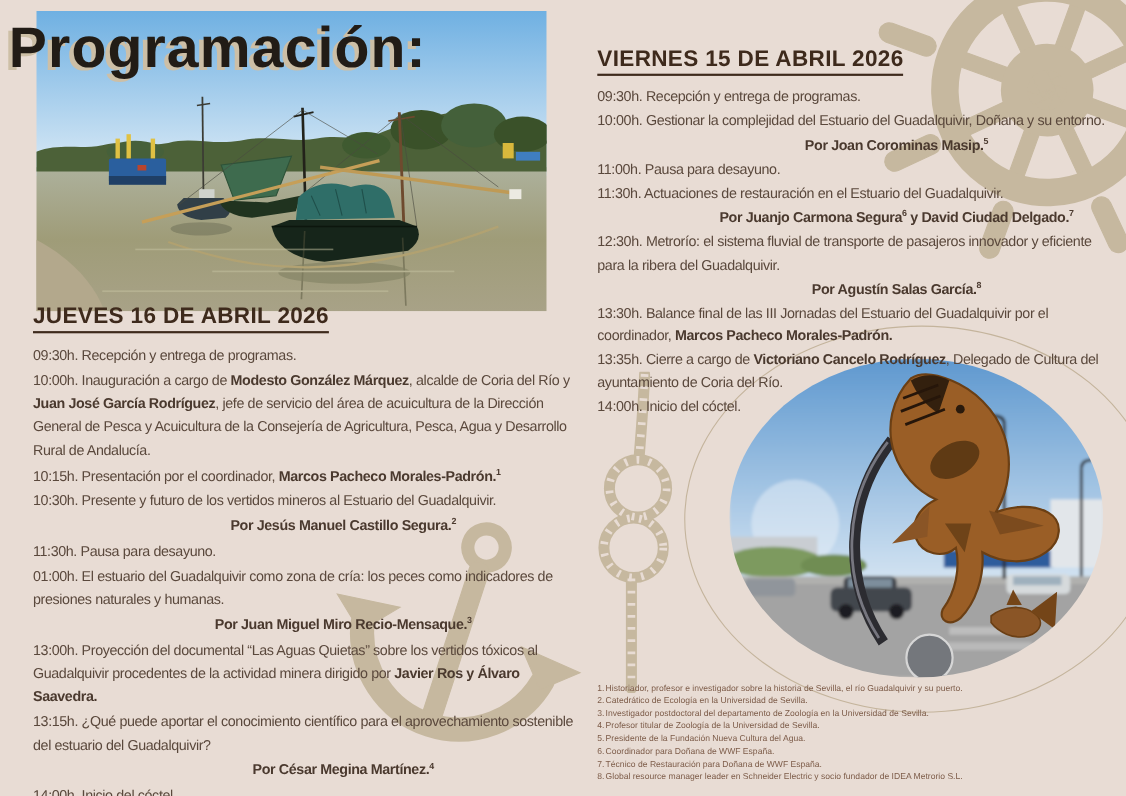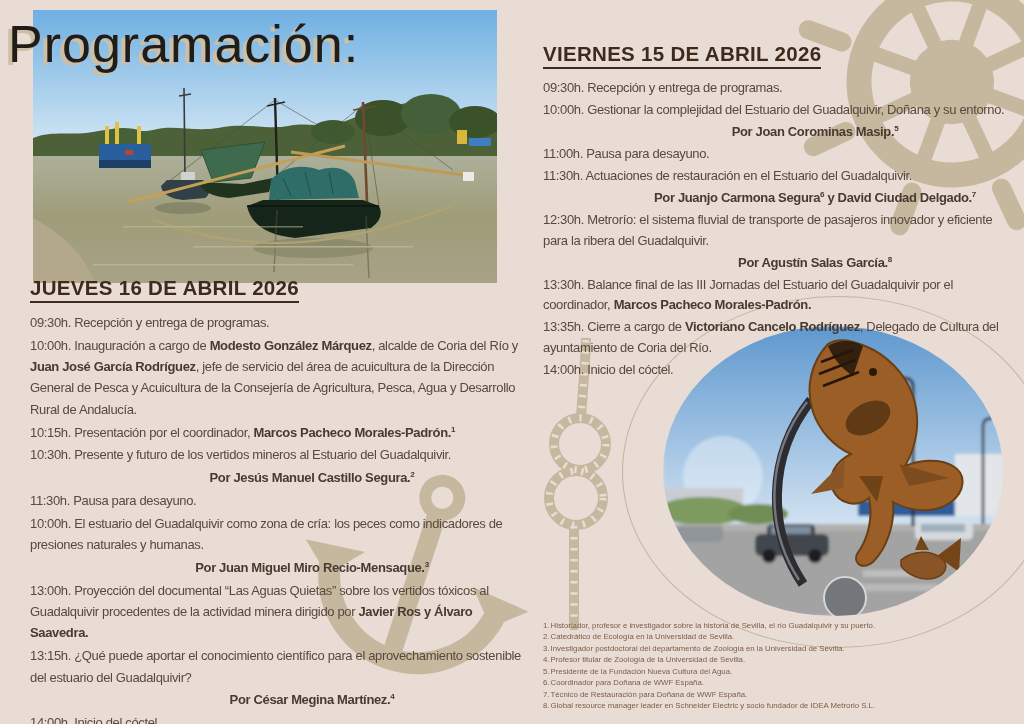--- a/index.html
+++ b/index.html
@@ -19,21 +19,21 @@
   .photo-boats{position:absolute; left:33px; top:10px; width:464px; height:273px; z-index:2;}
   .photo-boats svg{display:block; width:100%; height:100%;}
   .photo-sculpture{
     position:absolute; left:663px; top:326px; width:340px; height:290px;
     border-radius:50%; overflow:hidden; z-index:2;
   }
   .photo-sculpture svg{display:block; width:100%; height:100%;}
   
   .main-title{
     position:absolute; left:8px; top:14px; z-index:5;
-    font-size:52px; font-weight:400; letter-spacing:1px;
+    font-size:52px; font-weight:700; letter-spacing:1px;
     color:var(--title-c,#221c16);
     text-shadow:-4px 3px 0 var(--title-shadow,#cdbfa6);
     margin:0;
   }
   
   .col{position:absolute; z-index:3;}
   .col-left{left:30px; top:276px; width:492px;}
   .col-right{left:543px; top:42px; width:472px;}
   .section-title{
     display:inline-block; margin:0 0 9px 0;
@@ -247,21 +247,21 @@
 
   <div class="col col-left">
     <h2 class="section-title">JUEVES 16 DE ABRIL 2026</h2>
     <div>
         <p class="sched-line"><span>09:30h. Recepción y entrega de programas.</span></p>
         <p class="sched-line"><span>10:00h. Inauguración a cargo de </span><span class="b">Modesto González Márquez</span><span>, alcalde de Coria del Río y </span><span class="b">Juan José García Rodríguez</span><span>, jefe de servicio del área de acuicultura de la Dirección General de Pesca y Acuicultura de la Consejería de Agricultura, Pesca, Agua y Desarrollo Rural de Andalucía.</span></p>
         <p class="sched-line"><span>10:15h.  Presentación por el coordinador, </span><span class="b">Marcos Pacheco Morales-Padrón.</span><sup class="b">1</sup></p>
         <p class="sched-line"><span>10:30h. Presente y futuro de los vertidos mineros al Estuario del Guadalquivir.</span></p>
         <p class="sched-line indent"><span class="b">Por Jesús Manuel Castillo Segura.</span><sup class="b">2</sup></p>
         <p class="sched-line"><span>11:30h. Pausa para desayuno.</span></p>
-        <p class="sched-line"><span>10:00h. El estuario del Guadalquivir como zona de cría: los peces como indicadores de presiones naturales y humanas.</span></p>
+        <p class="sched-line"><span>01:00h. El estuario del Guadalquivir como zona de cría: los peces como indicadores de presiones naturales y humanas.</span></p>
         <p class="sched-line indent"><span class="b">Por Juan Miguel Miro Recio-Mensaque.</span><sup class="b">3</sup></p>
         <p class="sched-line"><span>13:00h. Proyección del documental  “Las Aguas Quietas” sobre los vertidos tóxicos al Guadalquivir procedentes de la actividad minera dirigido por </span><span class="b">Javier Ros y Álvaro Saavedra.</span></p>
         <p class="sched-line"><span>13:15h. ¿Qué puede aportar el conocimiento científico para el aprovechamiento sostenible del estuario del Guadalquivir?</span></p>
         <p class="sched-line indent"><span class="b">Por César Megina Martínez.</span><sup class="b">4</sup></p>
         <p class="sched-line"><span>14:00h. Inicio del cóctel.</span></p>
       </div>
   </div>
 
   <div class="col col-right">
     <h2 class="section-title">VIERNES 15 DE ABRIL 2026</h2>

